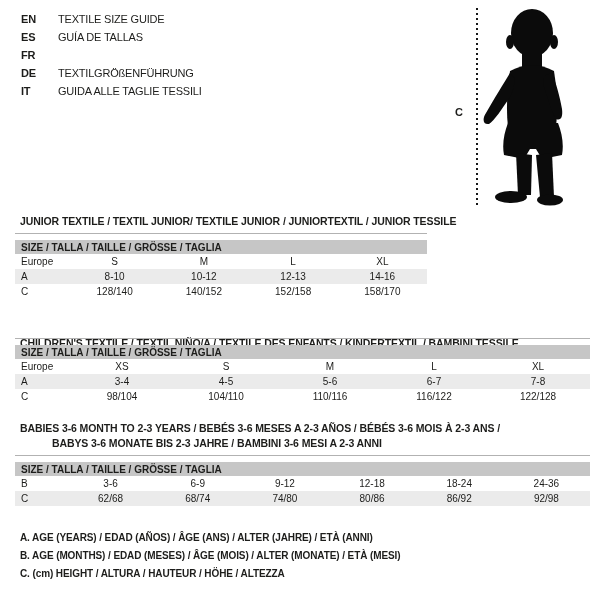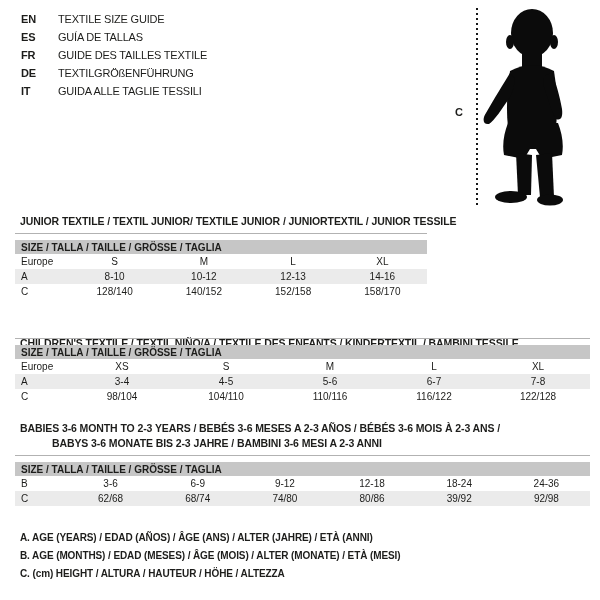--- a/index.html
+++ b/index.html
@@ -53,21 +53,20 @@
     <div class="lang-row">
       <span class="lang-code">EN</span>
       <span class="lang-label">TEXTILE SIZE GUIDE</span>
     </div>
     <div class="lang-row">
       <span class="lang-code">ES</span>
       <span class="lang-label">GUÍA DE TALLAS</span>
     </div>
     <div class="lang-row">
       <span class="lang-code">FR</span>
-      <span class="lang-label">GUIDE DES TAILLES TEXTILE</span>
     </div>
     <div class="lang-row">
       <span class="lang-code">DE</span>
       <span class="lang-label">TEXTILGRÖßENFÜHRUNG</span>
     </div>
     <div class="lang-row">
       <span class="lang-code">IT</span>
       <span class="lang-label">GUIDA ALLE TAGLIE TESSILI</span>
     </div>
   </div>
@@ -198,21 +197,21 @@
         <td>12-18</td>
         <td>18-24</td>
         <td>24-36</td>
       </tr>
       <tr class="shade">
         <td class="lbl">C</td>
         <td>62/68</td>
         <td>68/74</td>
         <td>74/80</td>
         <td>80/86</td>
-        <td>39/92</td>
+        <td>86/92</td>
         <td>92/98</td>
       </tr>
     </tbody>
       </table>
   </div>
 
   <div class="note" id="note-a">A. AGE (YEARS) / EDAD (AÑOS) / ÂGE (ANS) / ALTER (JAHRE) / ETÀ (ANNI)</div>
   <div class="note" id="note-b">B. AGE (MONTHS) / EDAD (MESES) / ÂGE (MOIS) / ALTER (MONATE) / ETÀ (MESI)</div>
   <div class="note" id="note-c">C. (cm) HEIGHT / ALTURA / HAUTEUR / HÖHE / ALTEZZA</div>
 

